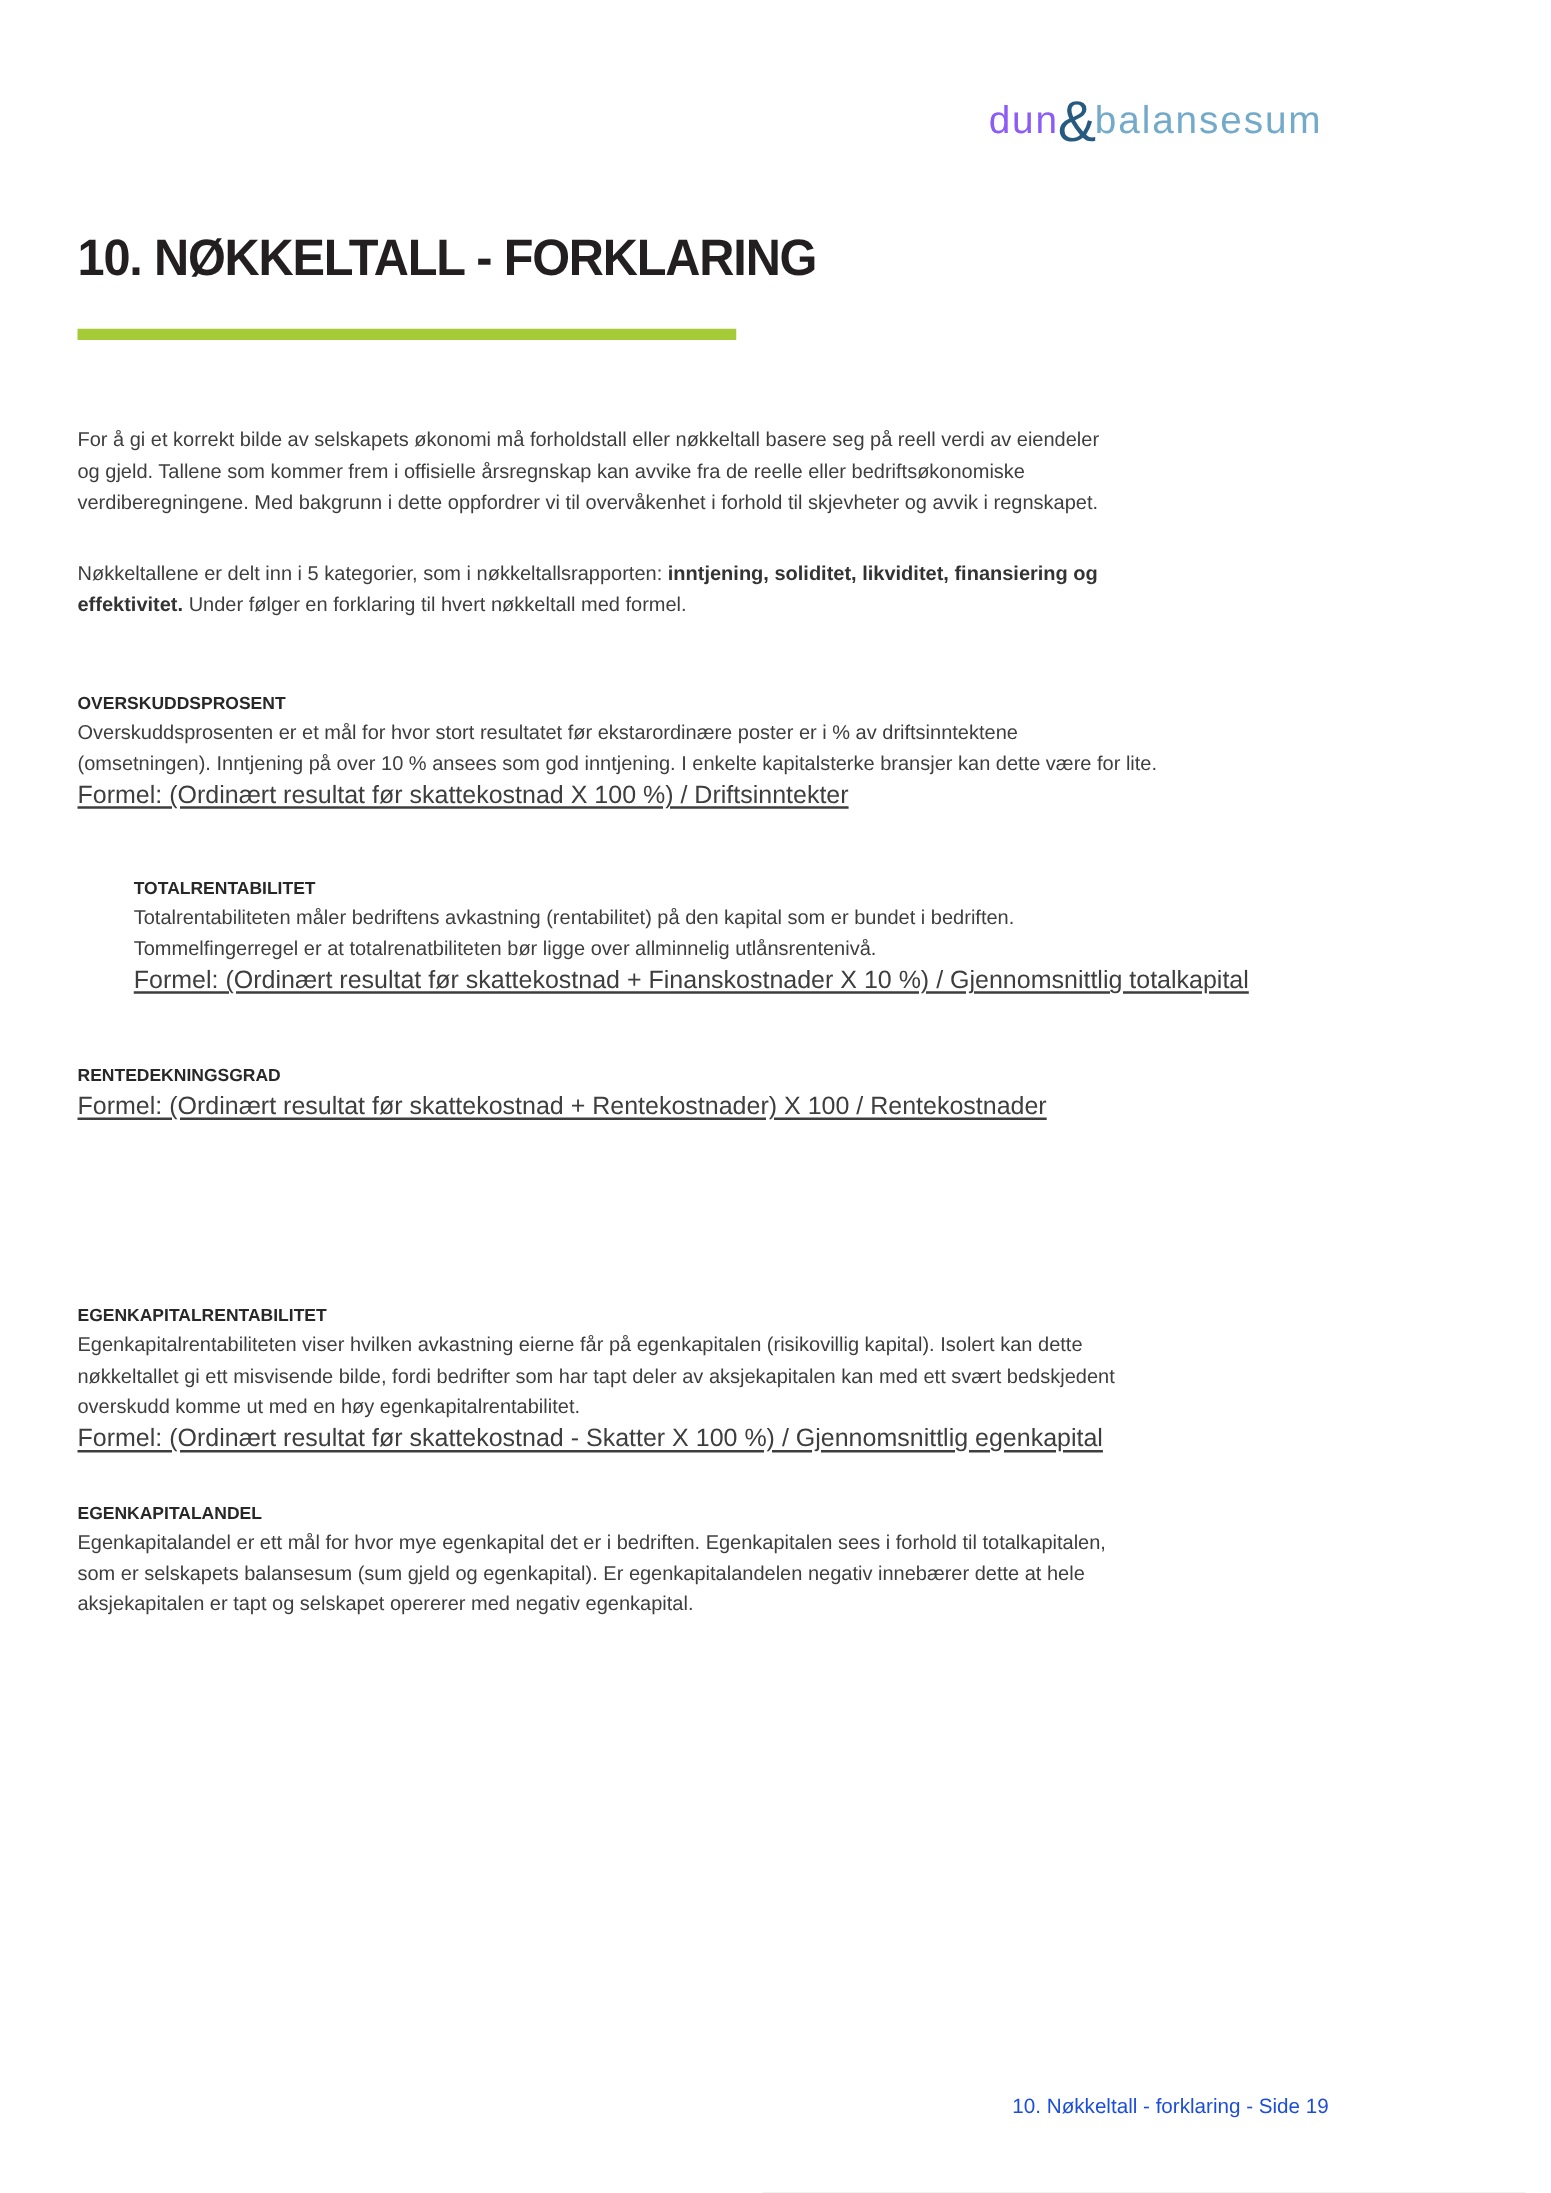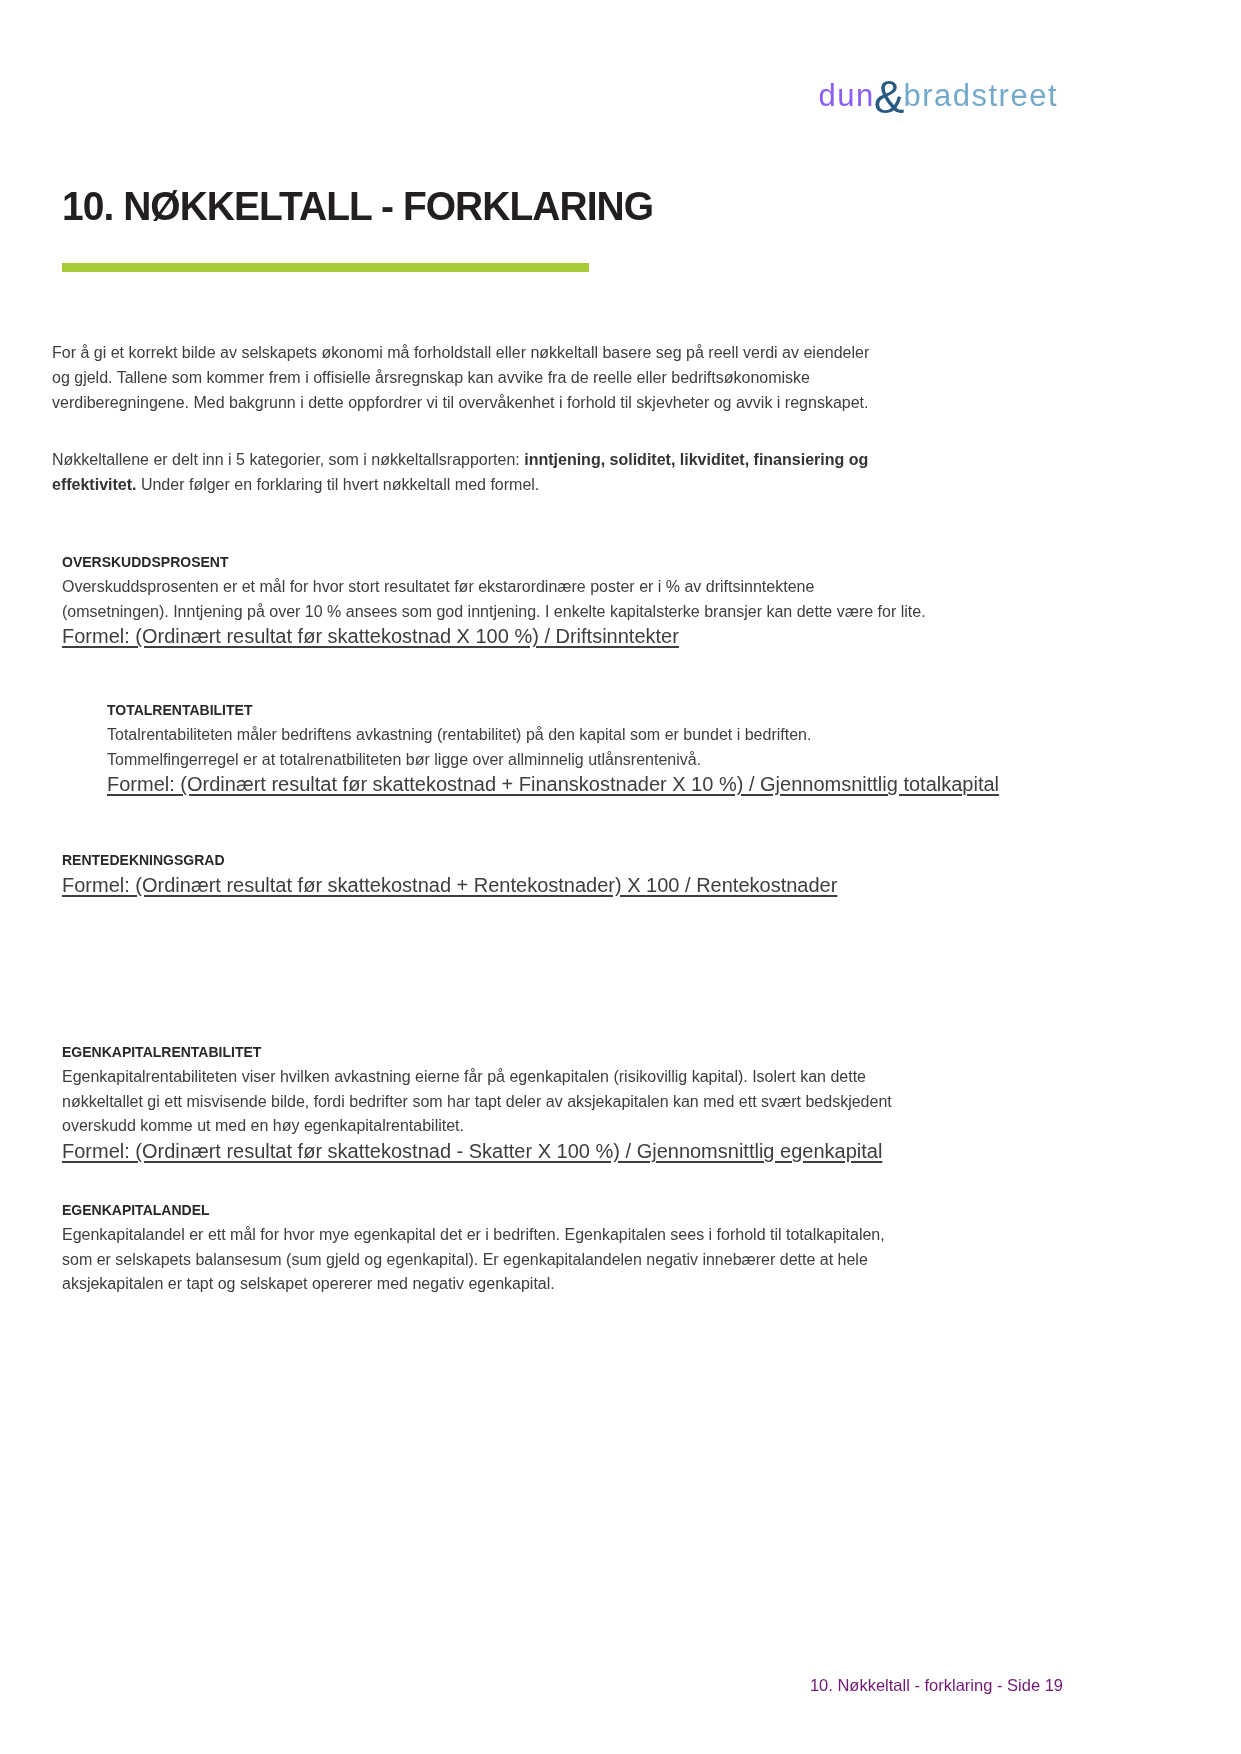--- a/index.html
+++ b/index.html
@@ -55,21 +55,21 @@
     left: 62px;
     top: 263px;
     width: 527px;
     height: 9px;
     background: #a5cc38;
   }
 
   
   .bodyblock {
     position: absolute;
-    left: 52px;
+    left: 62px;
     width: 1030px;
     font-size: 16px;
     line-height: 24.8px;
     white-space: pre-line;
     margin: 0;
     color: #3e3e3e;
   }
   .intro-1 { top: 341px; }
   .intro-2 { top: 448px; }
   .intro-2 b { font-weight: 700; color: #333333; }
@@ -102,31 +102,31 @@
     text-decoration: underline;
     text-underline-offset: 3px;
   }
 
   
   .footer {
     position: absolute;
     top: 1676px;
     right: 178px;
     font-size: 16.5px;
-    color: #701a75;
+    color: #1d4ed8;
     white-space: nowrap;
   }
 </style>
 </head>
 <body>
 
 <div class="page">
 
   <div class="logo">
-    <span class="dun">dun</span><span class="amp">&amp;</span><span class="bradstreet">bradstreet</span>
+    <span class="dun">dun</span><span class="amp">&amp;</span><span class="bradstreet">balansesum</span>
   </div>
 
   <h1 class="title">10. NØKKELTALL - FORKLARING</h1>
   <div class="accent-bar"></div>
 
   <p class="bodyblock intro-1">For å gi et korrekt bilde av selskapets økonomi må forholdstall eller nøkkeltall basere seg på reell verdi av eiendeler
 og gjeld. Tallene som kommer frem i offisielle årsregnskap kan avvike fra de reelle eller bedriftsøkonomiske
 verdiberegningene. Med bakgrunn i dette oppfordrer vi til overvåkenhet i forhold til skjevheter og avvik i regnskapet.</p>
 
   <p class="bodyblock intro-2"><span>Nøkkeltallene er delt inn i 5 kategorier, som i nøkkeltallsrapporten: </span><b>inntjening, soliditet, likviditet, finansiering og

